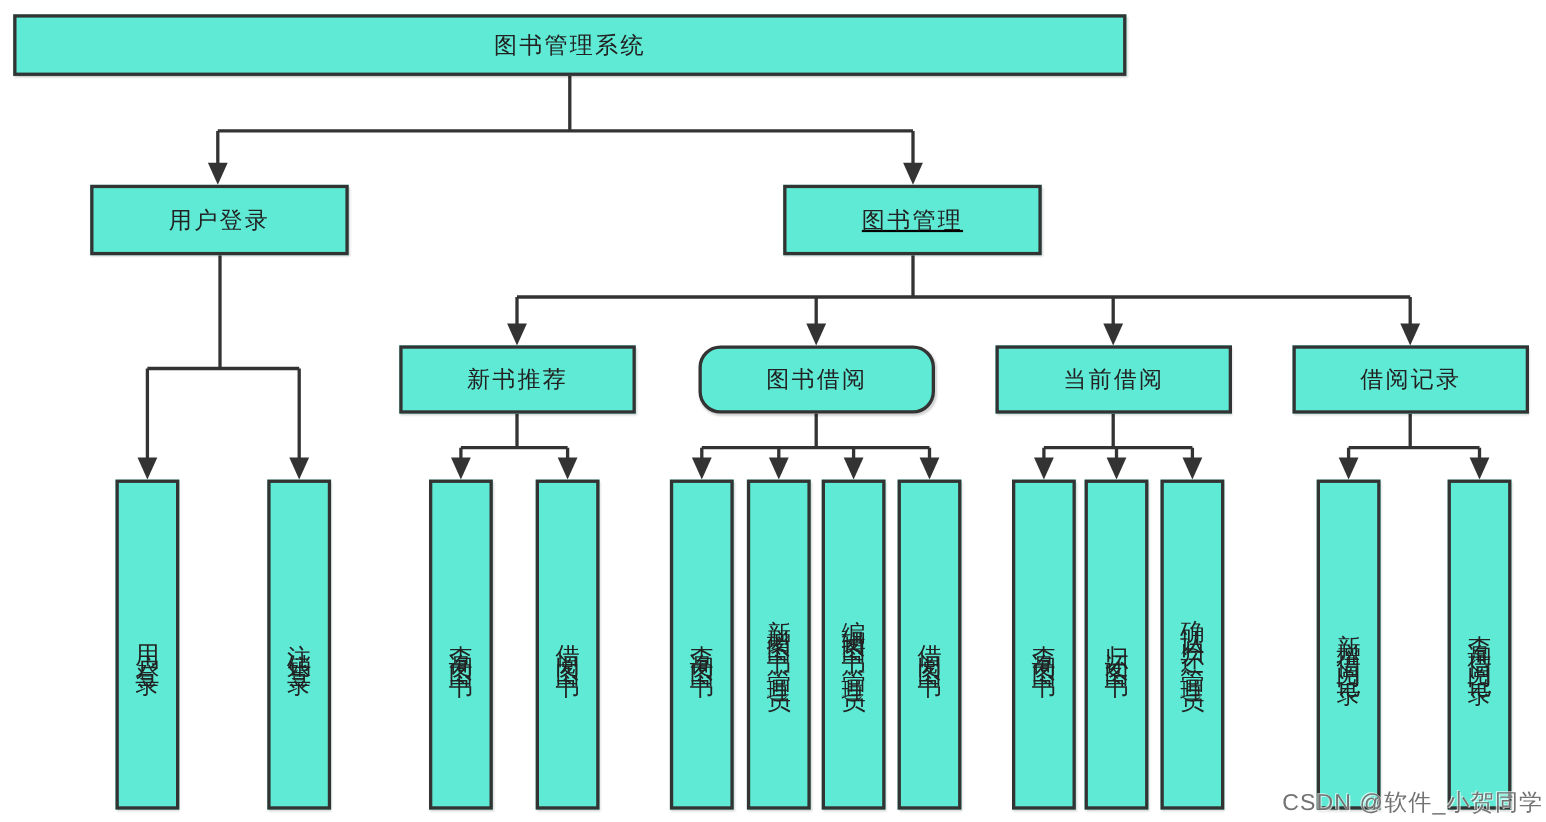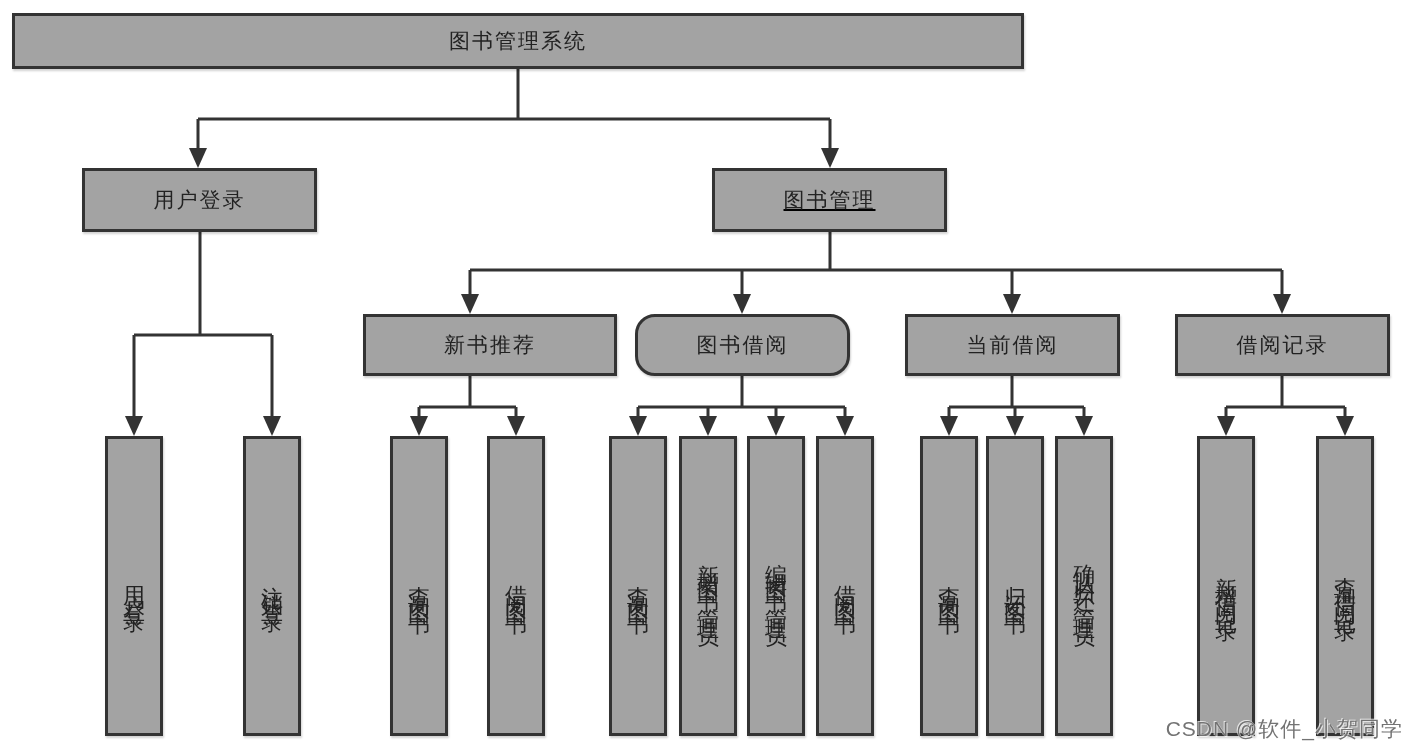--- a/index.html
+++ b/index.html
@@ -17,21 +17,21 @@
   }
   svg.connectors {
     position: absolute;
     left: 0;
     top: 0;
     z-index: 1;
   }
   .box {
     position: absolute;
     box-sizing: border-box;
-    background: #a3a3a3;
+    background: #5eead4;
     border: 3px solid #333333;
     display: flex;
     align-items: center;
     justify-content: center;
     z-index: 2;
     box-shadow: 1px 2px 2px rgba(0,0,0,0.18);
   }
   .hlabel {
     font-size: 21px;
     color: #222222;
@@ -121,21 +121,21 @@
     <span class="hlabel">图书管理系统</span>
   </div>
 
   <div class="box" style="left:82px; top:168px; width:235px; height:64px;">
     <span class="hlabel">用户登录</span>
   </div>
   <div class="box" style="left:712px; top:168px; width:235px; height:64px;text-decoration:underline;">
     <span class="hlabel">图书管理</span>
   </div>
 
-  <div class="box" style="left:363px; top:314px; width:254px; height:62px;font-family:Liberation Mono, monospace;">
+  <div class="box" style="left:363px; top:314px; width:215px; height:62px;font-family:Liberation Mono, monospace;">
     <span class="hlabel">新书推荐</span>
   </div>
   <div class="box" style="left:635px; top:314px; width:215px; height:62px;border-radius:20px;">
     <span class="hlabel">图书借阅</span>
   </div>
   <div class="box" style="left:905px; top:314px; width:215px; height:62px;">
     <span class="hlabel">当前借阅</span>
   </div>
   <div class="box" style="left:1175px; top:314px; width:215px; height:62px;">
     <span class="hlabel">借阅记录</span>

